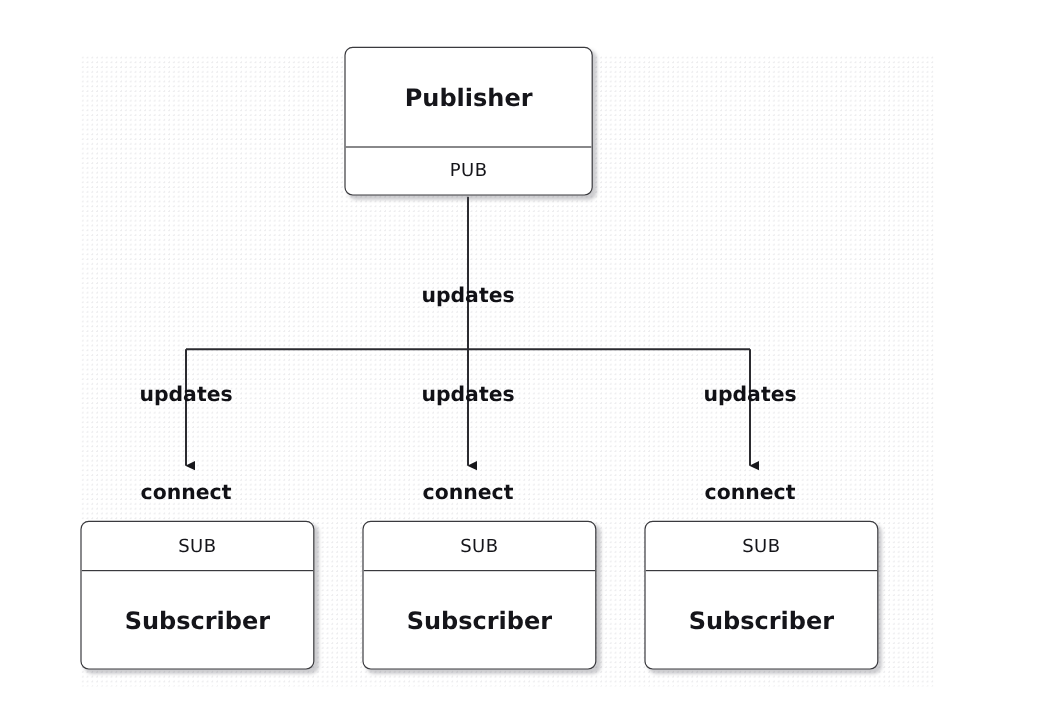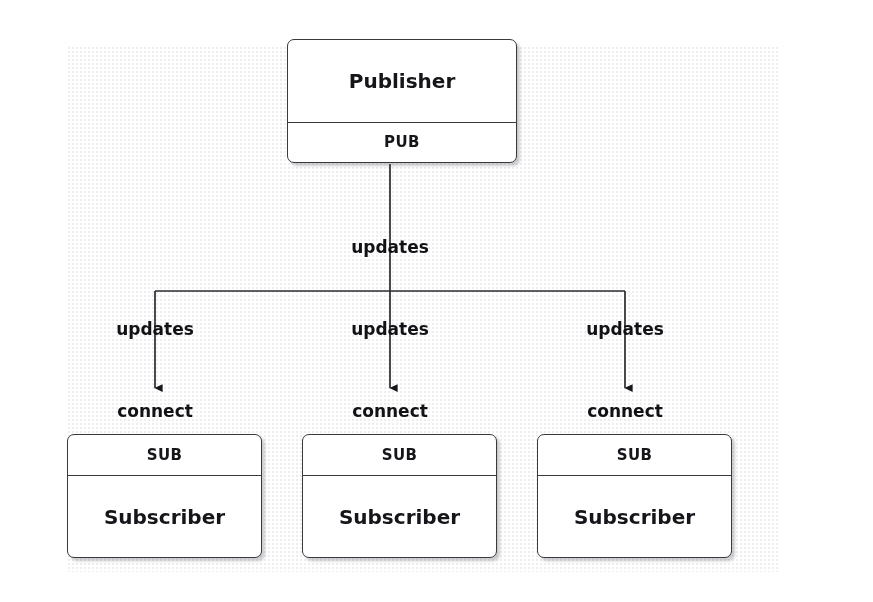--- a/index.html
+++ b/index.html
@@ -45,21 +45,21 @@
     justify-content: center;
     box-sizing: border-box;
     color: #15151a;
   }
   .cell-title {
     font-size: 20px;
     font-weight: bold;
   }
   .cell-socket {
     font-size: 15px;
-    font-weight: bold;
+    font-weight: normal;
     letter-spacing: 0.4px;
   }
   .divider-top { border-top: 1.5px solid #3a3a3e; }
 
   .edge-label {
     position: absolute;
     font-size: 17px;
     font-weight: bold;
     color: #111116;
     white-space: nowrap;
@@ -93,21 +93,21 @@
 
     <path d="M155,291 L625,291" stroke="#2b2b30" stroke-width="1.7" fill="none"></path>
 
     <path d="M155,291 L155,388" stroke="#2b2b30" stroke-width="1.7" fill="none" marker-end="url(#arrowhead)"></path>
 
     <path d="M390,291 L390,388" stroke="#2b2b30" stroke-width="1.7" fill="none" marker-end="url(#arrowhead)"></path>
 
     <path d="M625,291 L625,388" stroke="#2b2b30" stroke-width="1.7" fill="none" marker-end="url(#arrowhead)"></path>
   </svg>
 
-  <div class="node" style="left:287px; top:39px; width:230px; height:124px;">
+  <div class="node" style="left:287px; top:39px; width:207px; height:124px;">
     <div class="cell cell-title" style="height:83px;">Publisher</div>
     <div class="cell cell-socket divider-top" style="height:41px;">PUB</div>
   </div>
 
 
   <div class="edge-label" style="left:330px; top:237px; width:120px;">updates</div>
 
   <div class="edge-label" style="left:95px; top:319px; width:120px;">updates</div>
   <div class="edge-label" style="left:330px; top:319px; width:120px;">updates</div>
   <div class="edge-label" style="left:565px; top:319px; width:120px;">updates</div>

